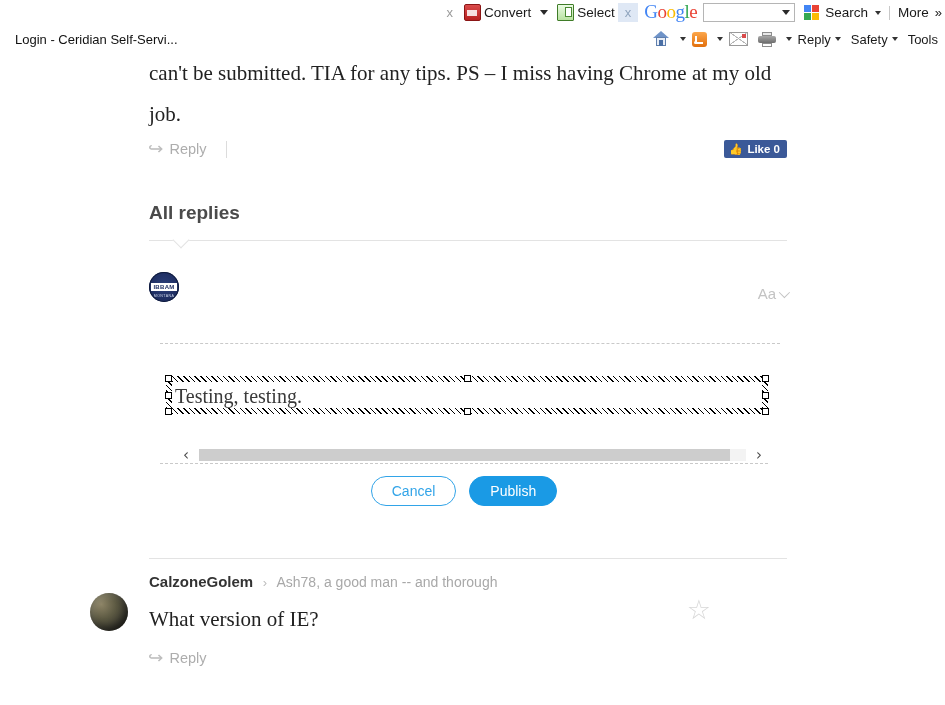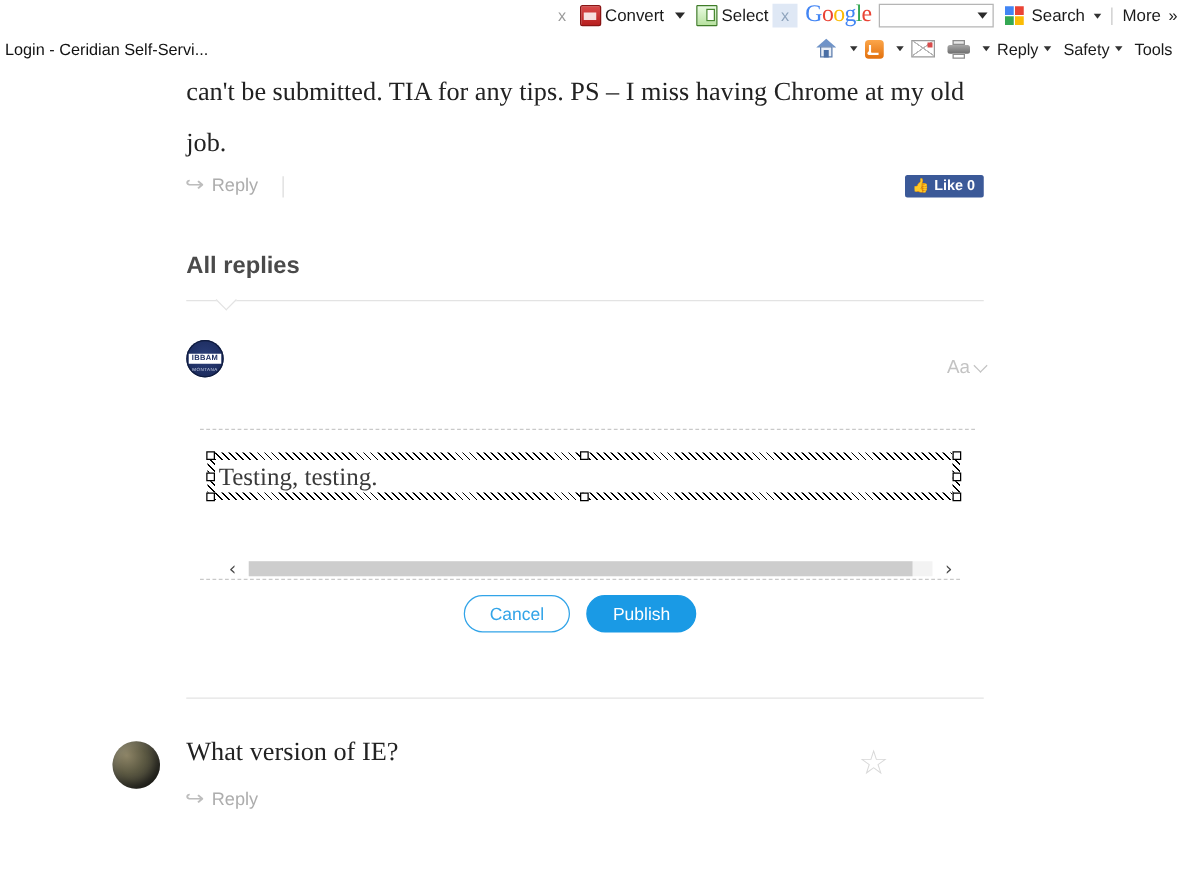--- a/index.html
+++ b/index.html
@@ -175,21 +175,21 @@
     color: #1a1a1a;
     overflow: hidden;
     white-space: nowrap;
     position: relative;
   }
   .tab {
     display: inline-flex;
     align-items: center;
     gap: 6px;
     height: 28px;
-    padding: 0 4px;
+    padding: 0 15px;
     box-sizing: border-box;
   }
   .tab-title { font-size: 13px; color: #111; }
 
   .ico-sharezone {
     width: 16px; height: 16px;
     background: #f0a030;
     border-radius: 2px;
     display: inline-grid;
     grid-template-columns: 1fr 1fr;
@@ -785,21 +785,21 @@
         <span>Aa</span>
         <span class="aa-chev"></span>
       </div>
     </div>
   </div>
 
   <div class="content-col" style="top:290px; left:160px; width:620px;">
     <div class="dotted-sep"></div>
   </div>
 
-  <div class="content-col" style="top:296px; left:160px; width:614px;">
+  <div class="content-col" style="top:310px; left:160px; width:614px;">
     <div class="editbox-wrap">
       <div class="editbox">
         <div class="hatch top"></div>
         <div class="hatch bot"></div>
         <div class="hatch lft"></div>
         <div class="hatch rgt"></div>
 
         <div class="editbox-text">Testing, testing.</div>
 
         <span class="handle h-nw"></span>
@@ -836,20 +836,25 @@
   </div>
 
   <div class="content-col" style="top:505px;">
     <div style="height:1px;background:#e3e3e3;"></div>
   </div>
 
   <div class="content-col" style="top:520px;">
     <div class="comment">
       <div class="avatar-photo"></div>
       <div style="width:100%;">
+        <div>
+          <span class="cmt-author">CalzoneGolem</span>
+          <span class="crumb-sep">›</span>
+          <span class="cmt-thread">Ash78, a good man -- and thorough</span>
+        </div>
         <div class="cmt-body" style="margin-top:16px;">What version of IE?</div>
         <div class="reply-link" style="margin-top:18px;">
           <span class="reply-arrow">↪</span>
           <span>Reply</span>
         </div>
       </div>
     </div>
     <span class="star" style="top:24px;">☆</span>
   </div>
 

